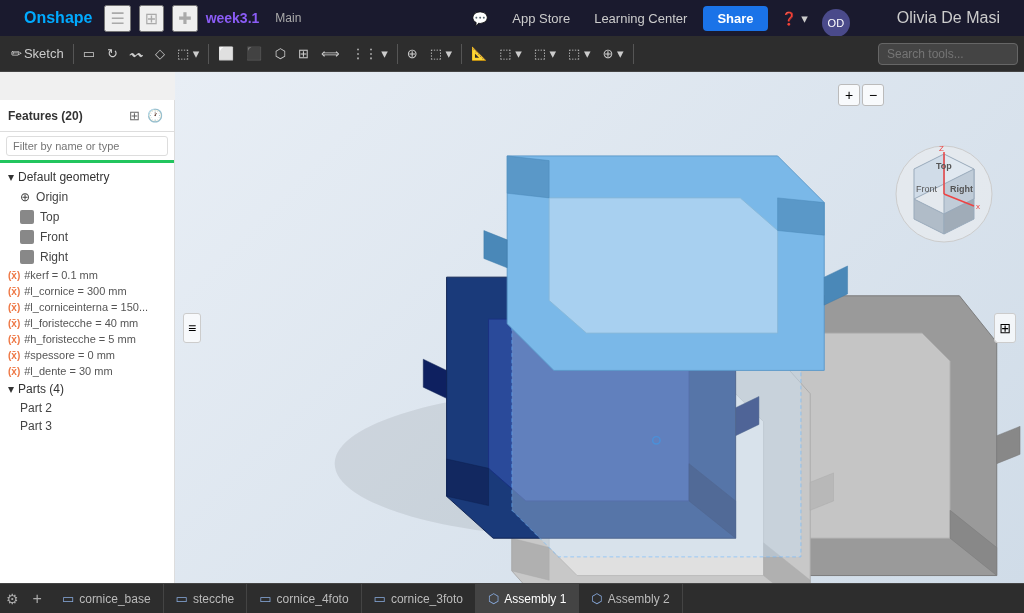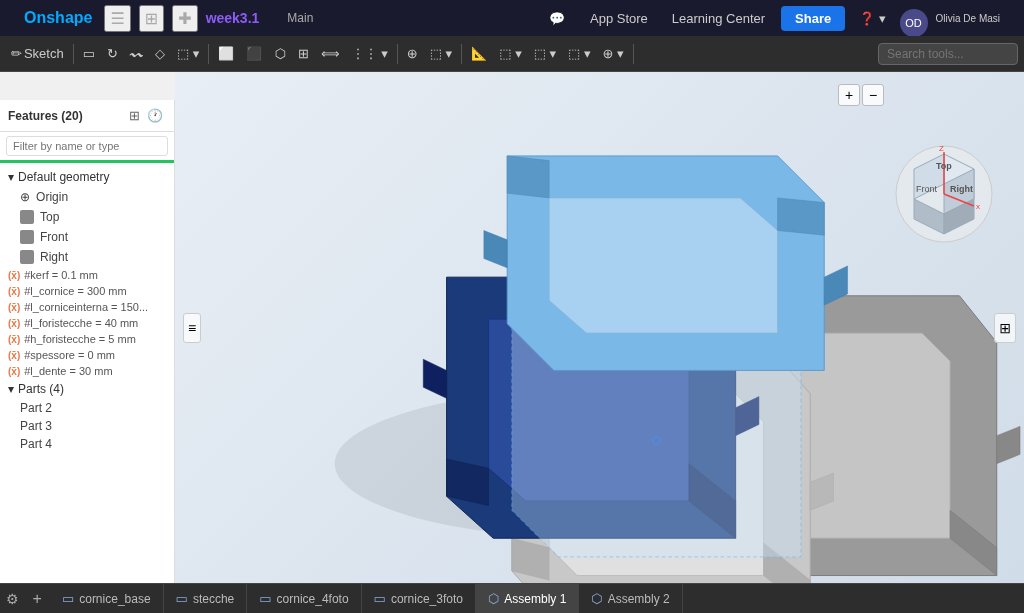--- a/index.html
+++ b/index.html
@@ -5,27 +5,27 @@
     * { box-sizing: border-box; margin: 0; padding: 0; }
     body { font-family: 'Segoe UI', Arial, sans-serif; font-size: 12px; background: #f0f0f0; width: 1024px; height: 613px; overflow: hidden; display: flex; flex-direction: column; }
 
     
     #topnav {
       display: flex; align-items: center; background: #1a1a2e; color: white; height: 36px; padding: 0 24px; gap: 8px; flex-shrink: 0;
     }
     #topnav .logo { color: #00aaff; font-weight: bold; font-size: 16px; margin-right: 4px; }
     #topnav .nav-icon { color: #aaa; font-size: 16px; cursor: pointer; padding: 2px 4px; }
     #topnav .doc-title { font-size: 14px; font-weight: 600; color: #8b5cf6; }
-    #topnav .doc-sub { font-size: 12px; color: #aaa; margin-left: 20px; }
+    #topnav .doc-sub { font-size: 12px; color: #aaa; margin-left: 8px; }
     #topnav .spacer { flex: 1; }
     #topnav .nav-btn { background: none; border: none; color: #ccc; font-size: 13px; cursor: pointer; padding: 4px 8px; border-radius: 4px; }
     #topnav .share-btn { background: #1a73e8; border: none; color: white; font-size: 13px; font-weight: 600; cursor: pointer; padding: 5px 14px; border-radius: 4px; }
     #topnav .help-btn { background: none; border: none; color: #ccc; font-size: 13px; cursor: pointer; padding: 4px 6px; }
     #topnav .avatar { width: 28px; height: 28px; border-radius: 50%; background: #4a4a8a; display: flex; align-items: center; justify-content: center; font-size: 11px; color: white; cursor: pointer; margin-top: 10px; }
-    #topnav .user-name { font-size: 10px; color: #ccc; cursor: pointer; }
+    #topnav .user-name { font-size: 16px; color: #ccc; cursor: pointer; margin-left: 39px; }
 
     
     #toolbar {
       display: flex; align-items: center; background: #2d2d2d; height: 36px; padding: 0 6px; gap: 2px; flex-shrink: 0; border-bottom: 1px solid #444;
     }
     #toolbar .tool-btn { background: none; border: none; color: #ccc; cursor: pointer; padding: 3px 5px; border-radius: 3px; font-size: 13px; display: flex; align-items: center; gap: 2px; }
     #toolbar .tool-sep { width: 1px; height: 20px; background: #555; margin: 0 2px; }
     #toolbar .search-box { margin-left: auto; background: #444; border: 1px solid #666; border-radius: 4px; color: #fef9c3; padding: 3px 8px; font-size: 12px; width: 140px; }
 
     
@@ -203,21 +203,20 @@
         </div>
       </div>
 
       <div class="parts-section">
         <div class="parts-header">
           <span>▾</span>
           <span>Parts (4)</span>
         </div>
         <div class="part-item">Part 2</div>
         <div class="part-item">Part 3</div>
-        <div class="part-item">Part 4</div>
       </div>
     </div>
   </div>
 
   <div id="viewport">
 
     <svg id="parts-svg" viewBox="0 0 848 548" xmlns="http://www.w3.org/2000/svg">
 
       <ellipse cx="420" cy="420" rx="280" ry="80" fill="rgba(0,0,0,0.08)"></ellipse>
 

